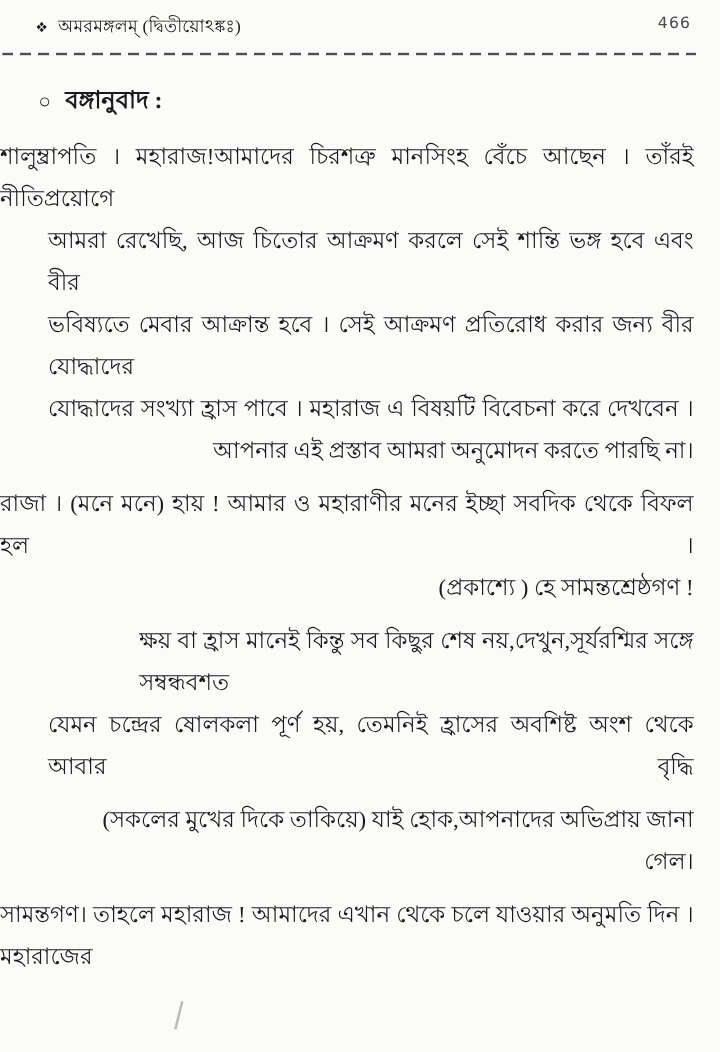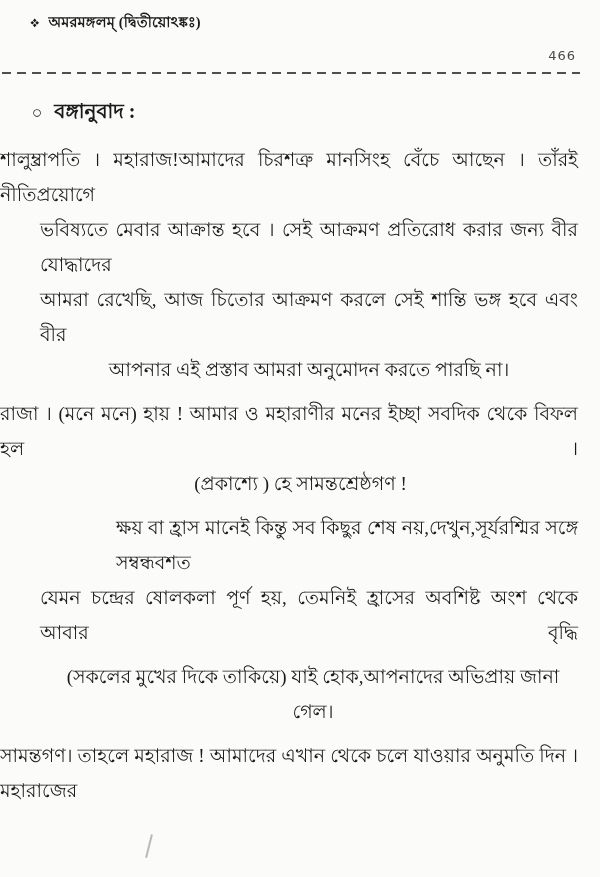--- a/index.html
+++ b/index.html
@@ -12,25 +12,25 @@
     position:relative;
   }
   
   .header{
     display:flex;align-items:flex-start;justify-content:space-between;
     padding:11px 24px 0 30px;
   }
   .header-left{display:flex;align-items:center;gap:9px;}
   .ornament{font-size:12px;line-height:18px;color:#181818;}
   .book-title{
-    font-size:14.5px;font-weight:bold;letter-spacing:.2px;
+    font-size:14.5px;font-weight:normal;letter-spacing:.2px;
   }
   .page-number{
     font-family:"DejaVu Sans","Liberation Sans",sans-serif;
-    font-size:13px;color:#4a4a4a;letter-spacing:1px;padding-top:1px;margin-top:36px;
+    font-size:13px;color:#4a4a4a;letter-spacing:1px;padding-top:1px;
   }
   
   .divider{
     margin:9px 20px 0 2px;
     height:2px;
     background:repeating-linear-gradient(90deg,#4f4f4f 0 9px,transparent 9px 15px);
   }
   
   .section-heading{
     margin:22px 0 0 32px;
@@ -40,21 +40,21 @@
   .section-title{font-size:20px;font-weight:bold;}
   
   .body-text{
     margin-top:13px;
     padding-right:22px;
   }
   .para{margin-bottom:9px;}
   .line{
     font-size:19px;
     line-height:35px;
-    text-align:center;
+    text-align:right;
   }
   .fill{text-align:justify;text-align-last:justify;}
   .ind0{padding-left:0;}
   .ind1{padding-left:40px;}
   .ind1b{padding-left:23px;}
   .ind2{padding-left:116px;}
   .ind3{padding-left:48px;}
   
   .artifact{
     position:absolute;left:148px;top:834px;
@@ -77,22 +77,23 @@
 
 <div class="section-heading">
   <span class="section-bullet">○</span>
   <span class="section-title">বঙ্গানুবাদ :</span>
 </div>
 
 <div class="body-text">
 
   <div class="para">
     <div class="line fill ind0">শালুম্ব্রাপতি । মহারাজ!আমাদের চিরশত্রু মানসিংহ বেঁচে আছেন । তাঁরই নীতিপ্রয়োগে</div>
+    <div class="line fill ind1">আমরা রেখেছি, আজ চিতোর আক্রমণ করলে সেই শান্তি ভঙ্গ হবে এবং বীর</div>
     <div class="line fill ind1">ভবিষ্যতে মেবার আক্রান্ত হবে । সেই আক্রমণ প্রতিরোধ করার জন্য বীর যোদ্ধাদের</div>
-    <div class="line fill ind1">আমরা রেখেছি, আজ চিতোর আক্রমণ করলে সেই শান্তি ভঙ্গ হবে এবং বীর</div>
+    <div class="line fill ind1">যোদ্ধাদের সংখ্যা হ্রাস পাবে । মহারাজ এ বিষয়টি বিবেচনা করে দেখবেন ।</div>
     <div class="line ind1">আপনার এই প্রস্তাব আমরা অনুমোদন করতে পারছি না।</div>
   </div>
 
   <div class="para">
     <div class="line fill ind0">রাজা । (মনে মনে) হায় ! আমার ও মহারাণীর মনের ইচ্ছা সবদিক থেকে বিফল  হল ।</div>
     <div class="line ind1b">(প্রকাশ্যে ) হে সামন্তশ্রেষ্ঠগণ !</div>
   </div>
 
   <div class="para">
     <div class="line fill ind2">ক্ষয় বা হ্রাস মানেই কিন্তু সব কিছুর শেষ নয়,দেখুন,সূর্যরশ্মির সঙ্গে সম্বন্ধবশত</div>

